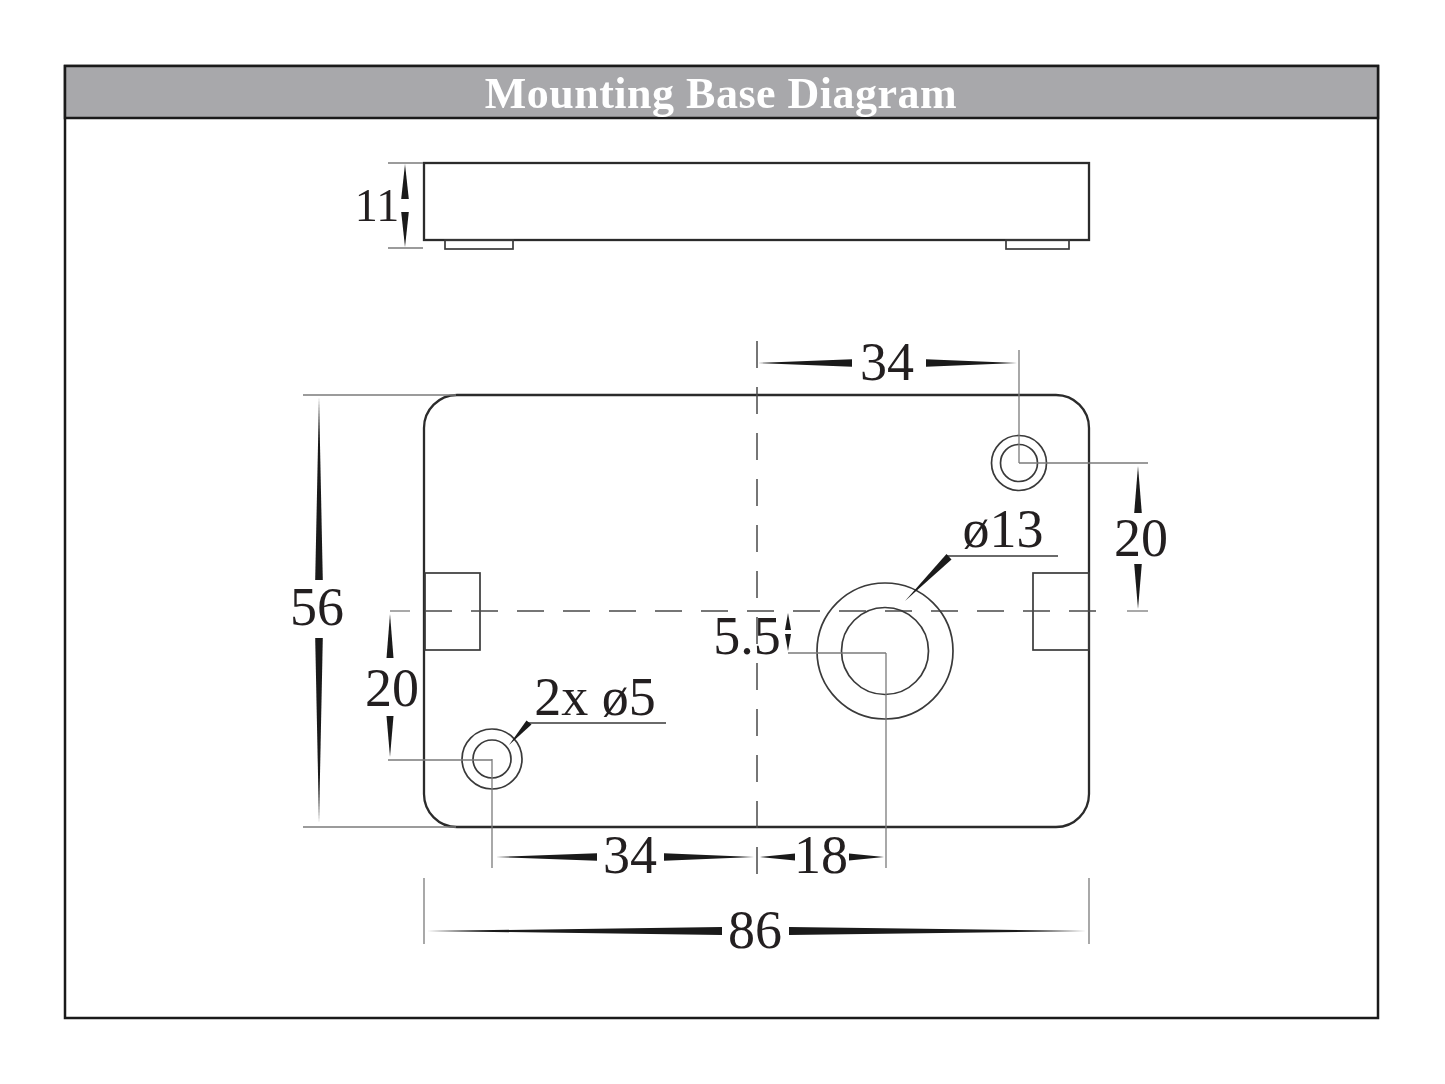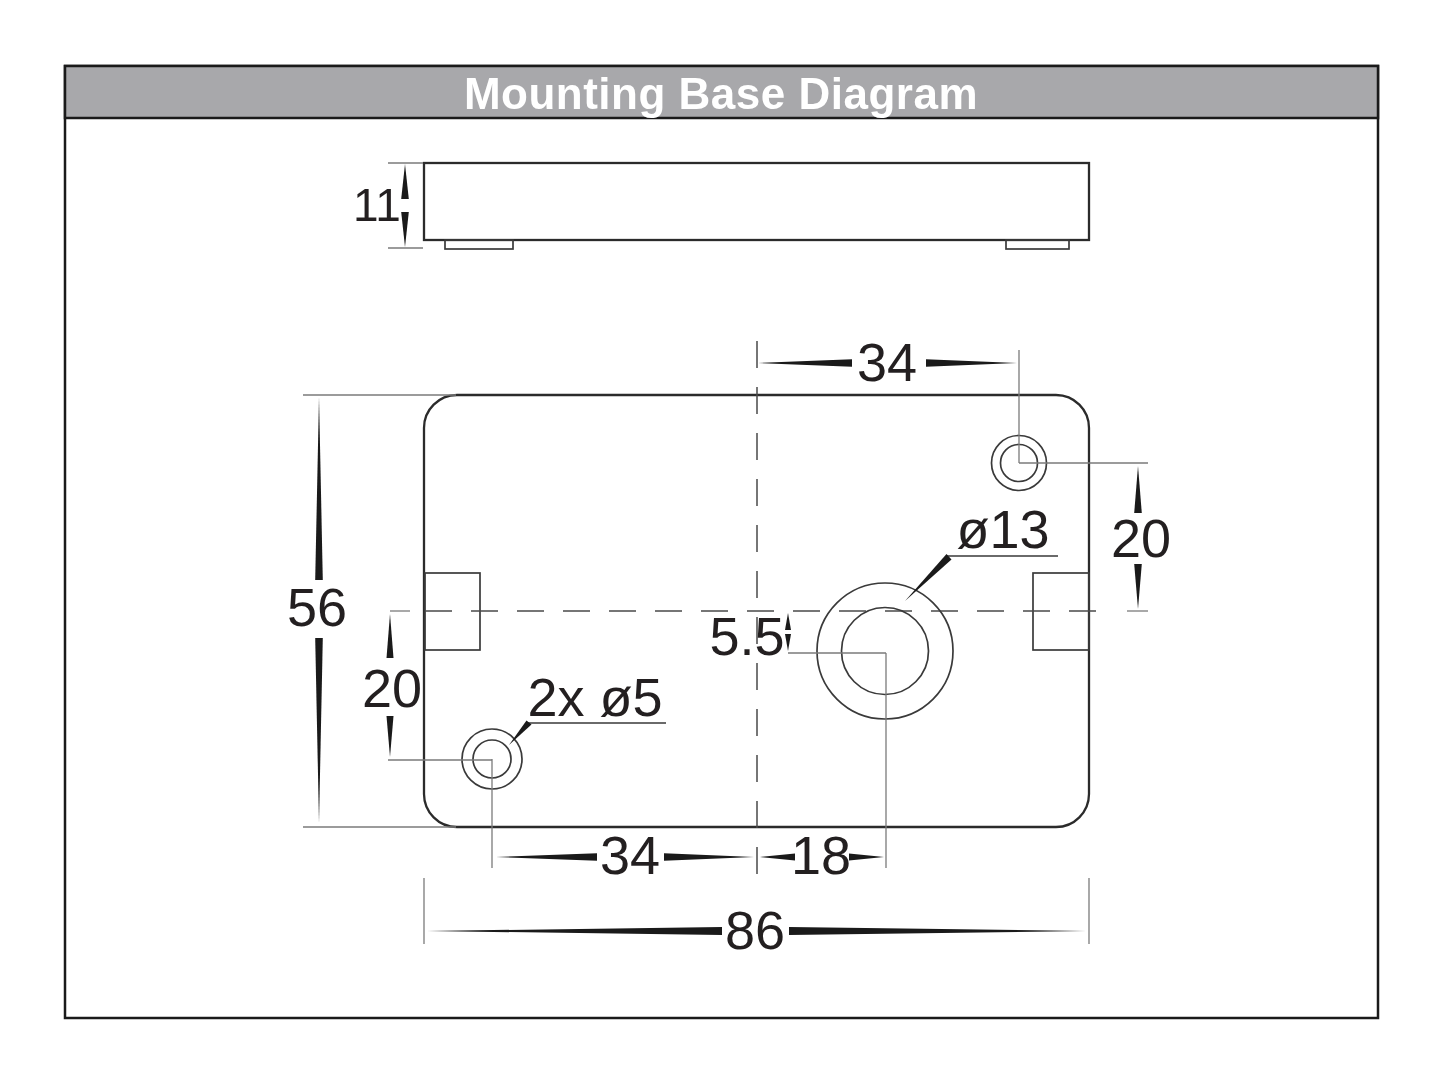--- a/index.html
+++ b/index.html
@@ -1,20 +1,20 @@
 <!DOCTYPE html>
 <html><head>
 <meta charset="utf-8">
 <style>
   html,body { margin:0; padding:0; background:#ffffff; }
   .page {
     position:relative;
     width:1445px; height:1084px;
     background:#ffffff;
-    font-family:Liberation Sans, sans-serif;
+    font-family:Liberation Serif, serif;
     overflow:hidden;
   }
   .page svg { position:absolute; left:0; top:0; }
   text { fill:#231f20; }
   .dim-text  { font-size:54px; }
   .dim-text-sm { font-size:46px; }
   .title-text { font-size:44px; font-weight:bold; fill:#ffffff; letter-spacing:0.5px; }
   .outline  { fill:none; stroke:#2b2b2b; stroke-width:2.3; }
   .outline-thin { fill:none; stroke:#3a3a3a; stroke-width:1.7; }
   .extline  { fill:none; stroke:#7a7a7a; stroke-width:1.3; }

